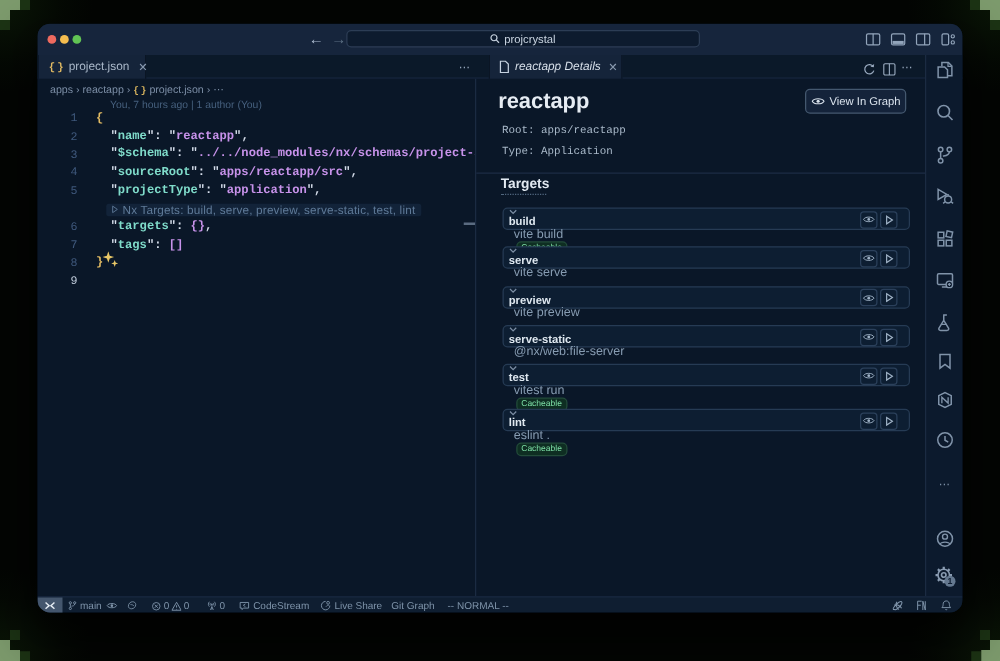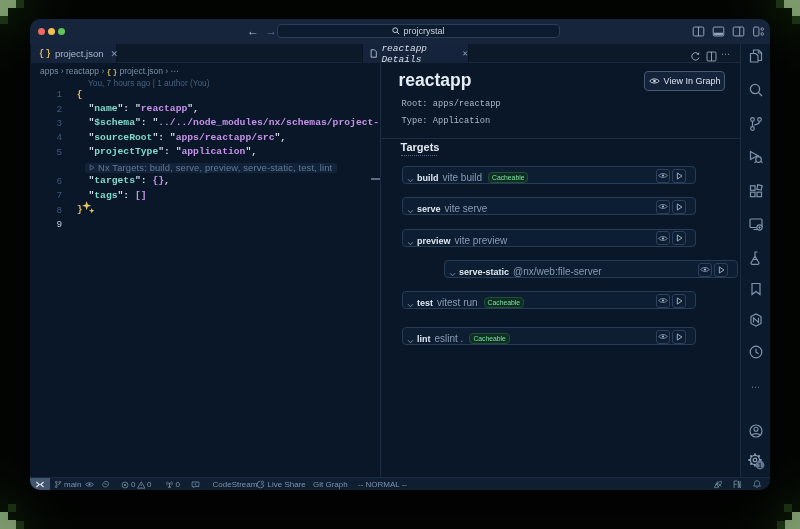--- a/index.html
+++ b/index.html
@@ -43,23 +43,23 @@
   .rightgroup{position:absolute;left:350px;top:44px;width:360px;height:414px;background:#0a1728;
               border-left:1px solid #1b2b42;box-sizing:border-box;}
   .h1{position:absolute;left:17.5px;top:7px;font-size:17.5px;font-weight:600;color:#e6ecf3;}
   .vig{position:absolute;left:263px;top:8px;width:81px;height:20px;border:1px solid #44586f;
        border-radius:4px;box-sizing:border-box;background:#14233a;color:#dbe4ee;font-size:9px;
        display:flex;align-items:center;justify-content:center;gap:4px;}
   .meta{position:absolute;left:20.5px;font-family:"Liberation Mono",monospace;font-size:8.7px;color:#a9b9c9;}
   .hr{position:absolute;left:0;top:74.5px;width:360px;height:1px;background:#1c2c44;}
   .th{position:absolute;left:19.5px;top:78px;font-size:11px;font-weight:700;color:#e2e9f1;}
   .tdots{position:absolute;left:20px;top:92px;width:36px;border-bottom:1px dotted #51677f;}
-  .trow{position:absolute;left:21px;width:294px;height:18px;border:1px solid #263b54;
+  .trow{position:absolute;left:21px;width:326px;height:18px;border:1px solid #263b54;
         border-radius:4px;box-sizing:border-box;background:#0d1e32;
-        display:flex;align-items:flex-end;padding-left:4px;}
+        display:flex;align-items:flex-start;padding-left:4px;flex-direction:column;}
   .trow .chev{flex:none;}
   .trow .nm{font-size:9px;font-weight:700;color:#dfe8f0;}
   .trow .cmd{font-size:10px;color:#879cb2;margin-left:4px;}
   .pill{margin-left:6px;background:#0e2e22;color:#7ee0a7;font-size:6.8px;
         padding:1px 3px;border-radius:4px;border:1px solid #234c3a;}
   .rbtns{position:absolute;right:9px;top:1.5px;display:flex;gap:2px;}
   .rbtn{width:14px;height:14px;border:1px solid #2b405b;border-radius:3px;box-sizing:border-box;
         display:flex;align-items:center;justify-content:center;}
   
   .activitybar{position:absolute;left:710px;top:25px;width:30px;height:433px;background:#0c1a2d;
@@ -127,21 +127,21 @@
       </div>
     </div>
 
     <div class="tabsrow">
       <div class="tab active" style="left:0;width:87px;padding-left:8px;gap:4px;">
         <span style="color:#e2bb63;font-size:8.5px;font-weight:700;font-family:'Liberation Mono',monospace;">{ }</span>
         <span style="color:#aab8c9;font-size:9.5px;">project.json</span>
         <span style="color:#8a9bb0;font-size:9px;margin-left:3px;">✕</span>
       </div>
       <div class="grpdots" style="left:337px;">⋯</div>
-      <div class="tab active" style="left:332px;width:107px;padding-left:7px;gap:4px;font-family:Liberation Mono, monospace;">
+      <div class="tab active" style="left:361px;width:107px;padding-left:7px;gap:4px;">
         <svg width="9" height="11" viewBox="0 0 10 12">
           <path d="M1.5 1 h4.5 l2.5 2.5 v7.5 h-7 z" fill="none" stroke="#c6d2e0" stroke-width="1.1"></path>
         </svg>
         <span style="color:#d7dfe9;font-size:9.5px;font-style:italic;">reactapp Details</span>
         <span style="color:#8a9bb0;font-size:9px;margin-left:2px;">✕</span>
       </div>
       <div style="position:absolute;left:660px;top:3.5px;">
         <svg width="11" height="11" viewBox="0 0 16 16">
           <path d="M13.2 9.5 a5.4 5.4 0 1 1 -0.6 -4.6" fill="none" stroke="#9aabc0" stroke-width="1.4"></path>
           <path d="M13.6 1.8 L13 5.6 L9.2 5" fill="#9aabc0"></path>
@@ -253,21 +253,21 @@
               <circle cx="7" cy="5" r="1.6" fill="#9fb2c6"></circle>
             </svg>
           </div>
           <div class="rbtn">
             <svg width="7" height="8" viewBox="0 0 8 9">
               <path d="M1.5 1 L6.8 4.5 L1.5 8 z" fill="none" stroke="#9fb2c6" stroke-width="1.1"></path>
             </svg>
           </div>
         </div>
       </div>
-      <div class="trow" style="top:197px;margin-left:42px;">
+      <div class="trow" style="top:197px;">
         <svg class="chev" width="7" height="5" viewBox="0 0 8 6" style="margin-right:3px;">
           <path d="M1 1.5 L4 4.5 L7 1.5" fill="none" stroke="#7c8ea4" stroke-width="1.2"></path>
         </svg>
         <span class="nm">serve-static</span>
         <span class="cmd">@nx/web:file-server</span>
         <div class="rbtns">
           <div class="rbtn">
             <svg width="10" height="7" viewBox="0 0 14 10">
               <path d="M1 5 C3 1.5 11 1.5 13 5 C11 8.5 3 8.5 1 5 Z" fill="none" stroke="#9fb2c6" stroke-width="1.1"></path>
               <circle cx="7" cy="5" r="1.6" fill="#9fb2c6"></circle>
@@ -430,21 +430,21 @@
         <span>0</span>
       </div>
       <div class="sb" style="left:134.5px;gap:2px;">
         <svg width="9" height="9" viewBox="0 0 16 16">
           <path d="M4.5 2.5 c-2 2 -2 5 0 7 M6.2 4.2 c-1 1 -1 2.6 0 3.6 M11.5 2.5 c2 2 2 5 0 7 M9.8 4.2 c1 1 1 2.6 0 3.6" fill="none" stroke="#8095ab" stroke-width="1.2"></path>
           <circle cx="8" cy="6" r="1.2" fill="#8095ab"></circle>
           <path d="M8 7.2 V14 M8 10 l-2.2 4 M8 10 l2.2 4" stroke="#8095ab" stroke-width="1.2"></path>
         </svg>
         <span>0</span>
       </div>
-      <div class="sb" style="left:160.5px;gap:13px;">
+      <div class="sb" style="left:160.5px;gap:3px;">
         <svg width="9" height="9" viewBox="0 0 16 16">
           <path d="M2 3.5 h12 v8 h-7 l-2.5 2 v-2 h-2.5 z" fill="none" stroke="#8095ab" stroke-width="1.3"></path>
           <path d="M9.5 5.5 l-3 2 l3 2" fill="none" stroke="#8095ab" stroke-width="1.2"></path>
         </svg>
         <span>CodeStream</span>
       </div>
       <div class="sb" style="left:225.5px;gap:3px;">
         <svg width="9" height="9" viewBox="0 0 16 16">
           <path d="M8 2 a6 6 0 1 0 6 6" fill="none" stroke="#8095ab" stroke-width="1.3"></path>
           <circle cx="11.5" cy="4" r="2" fill="none" stroke="#8095ab" stroke-width="1.2"></circle>

